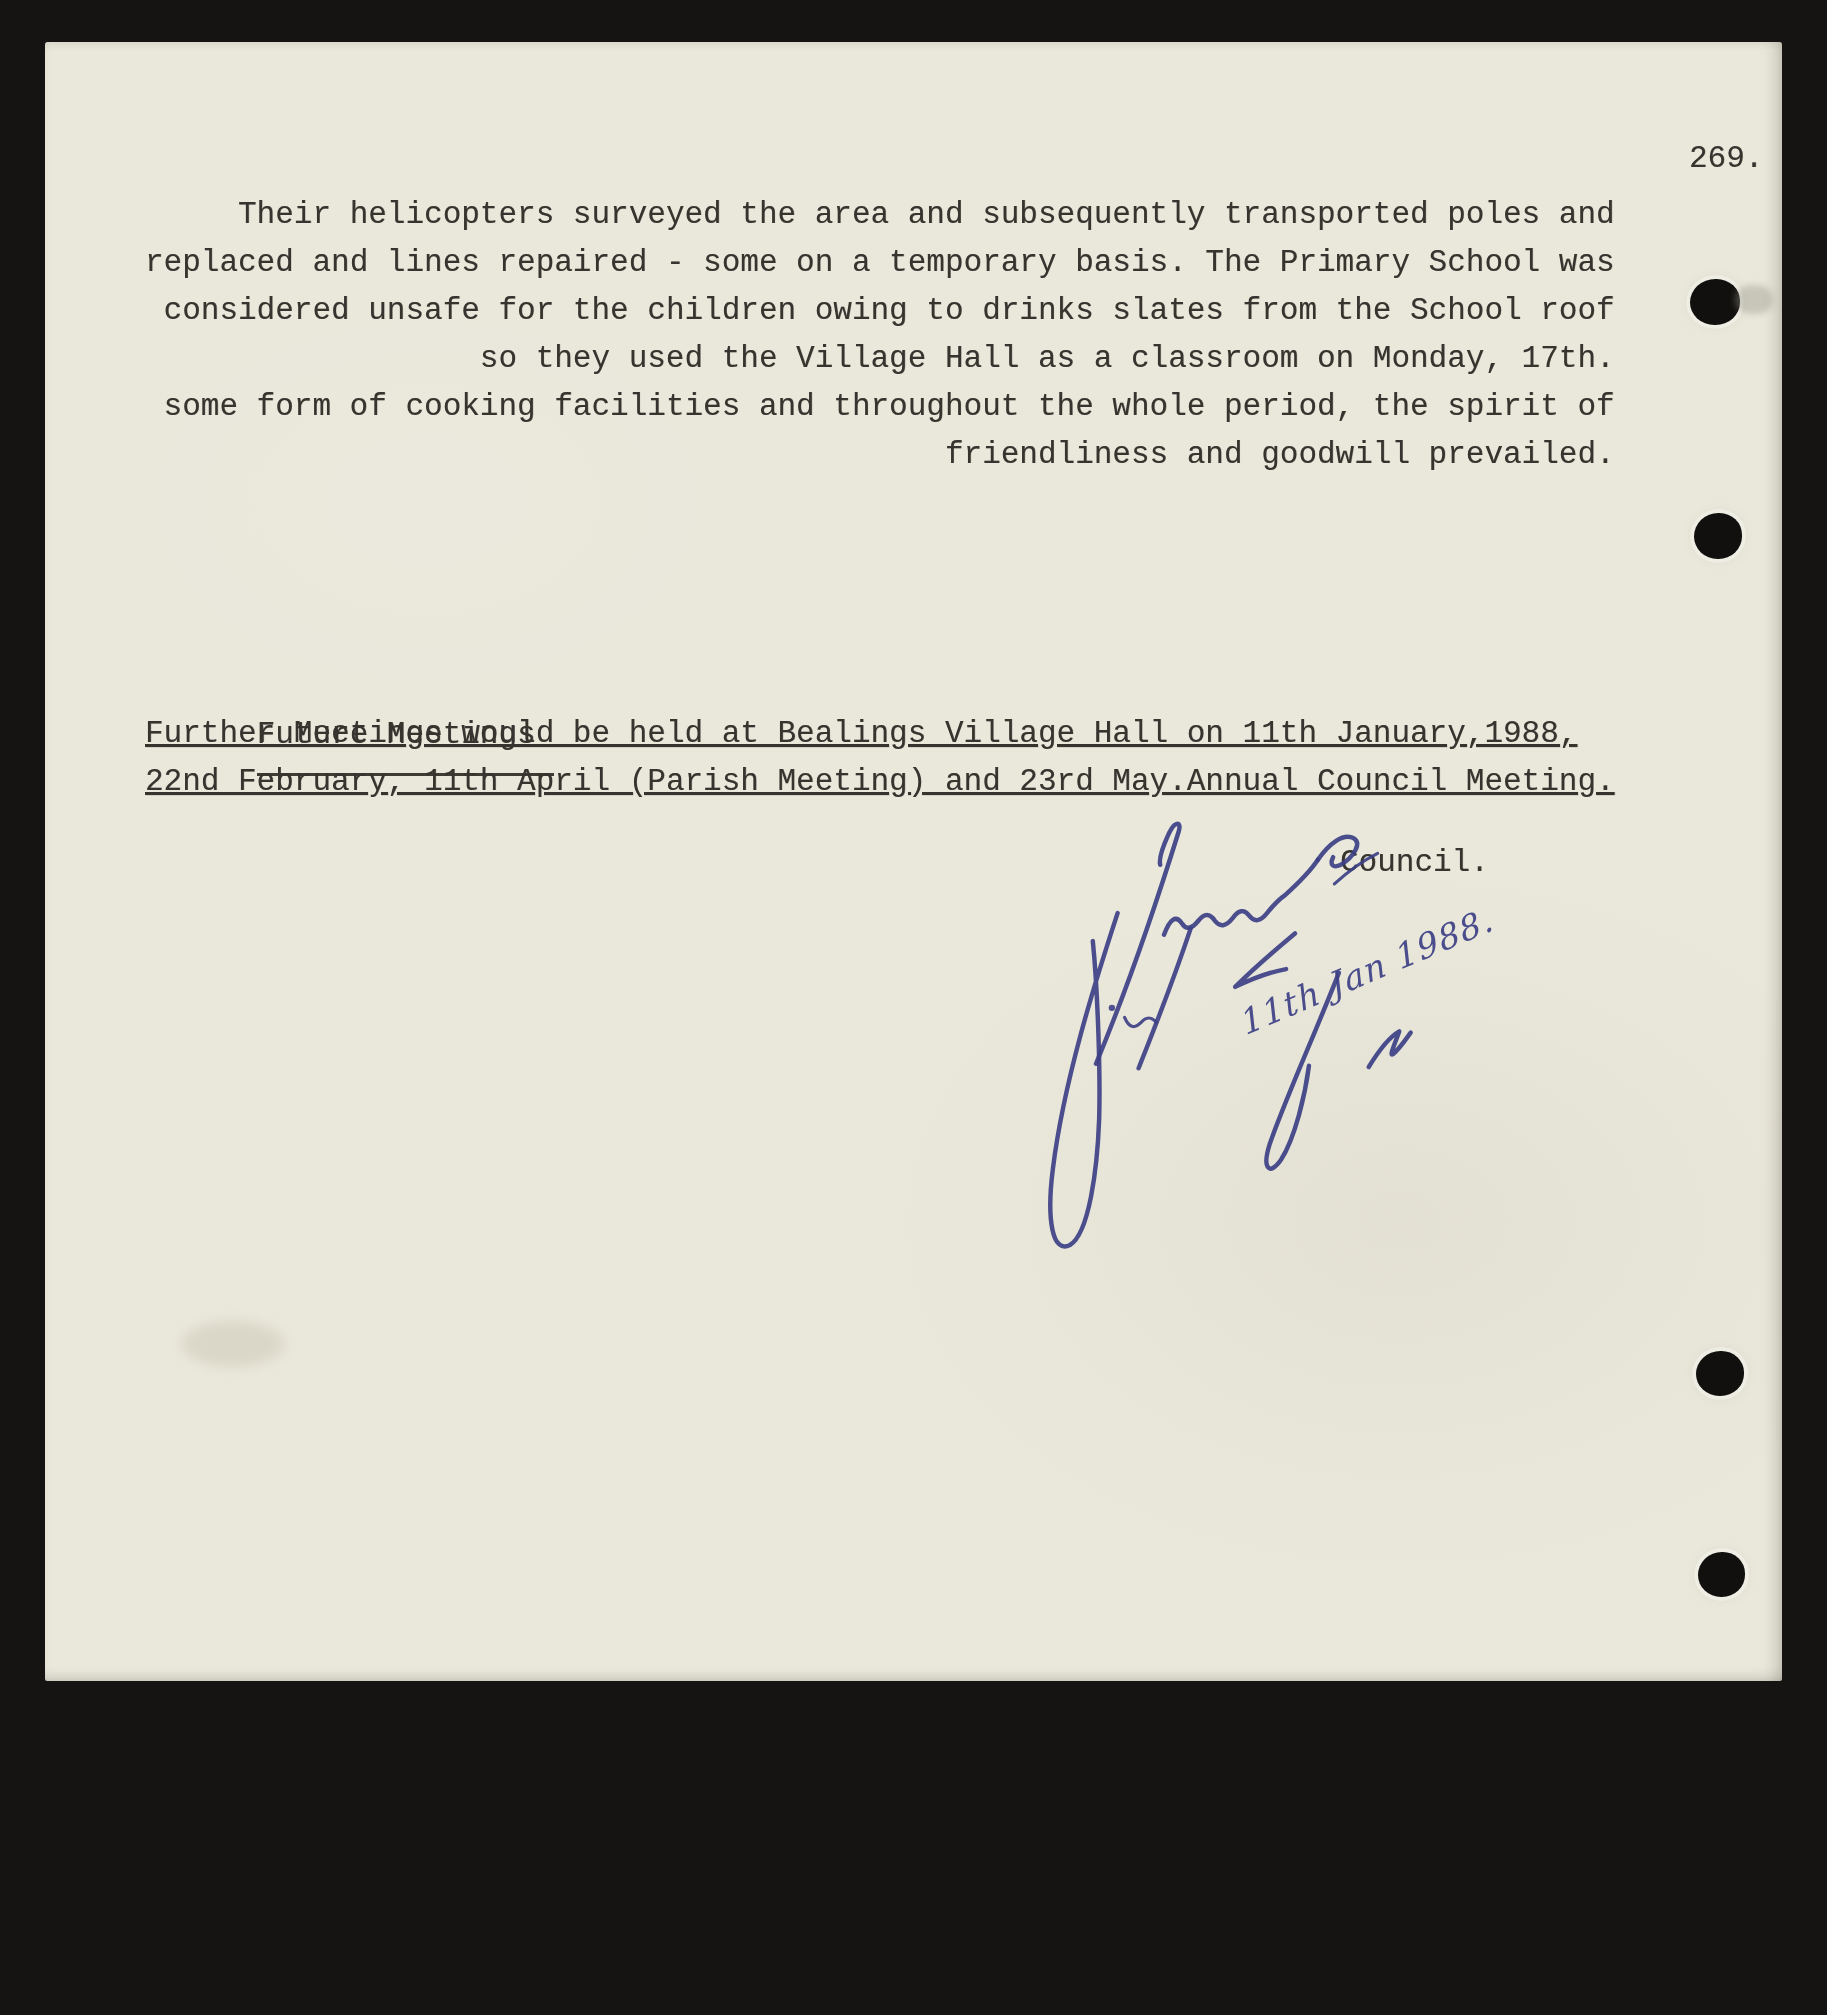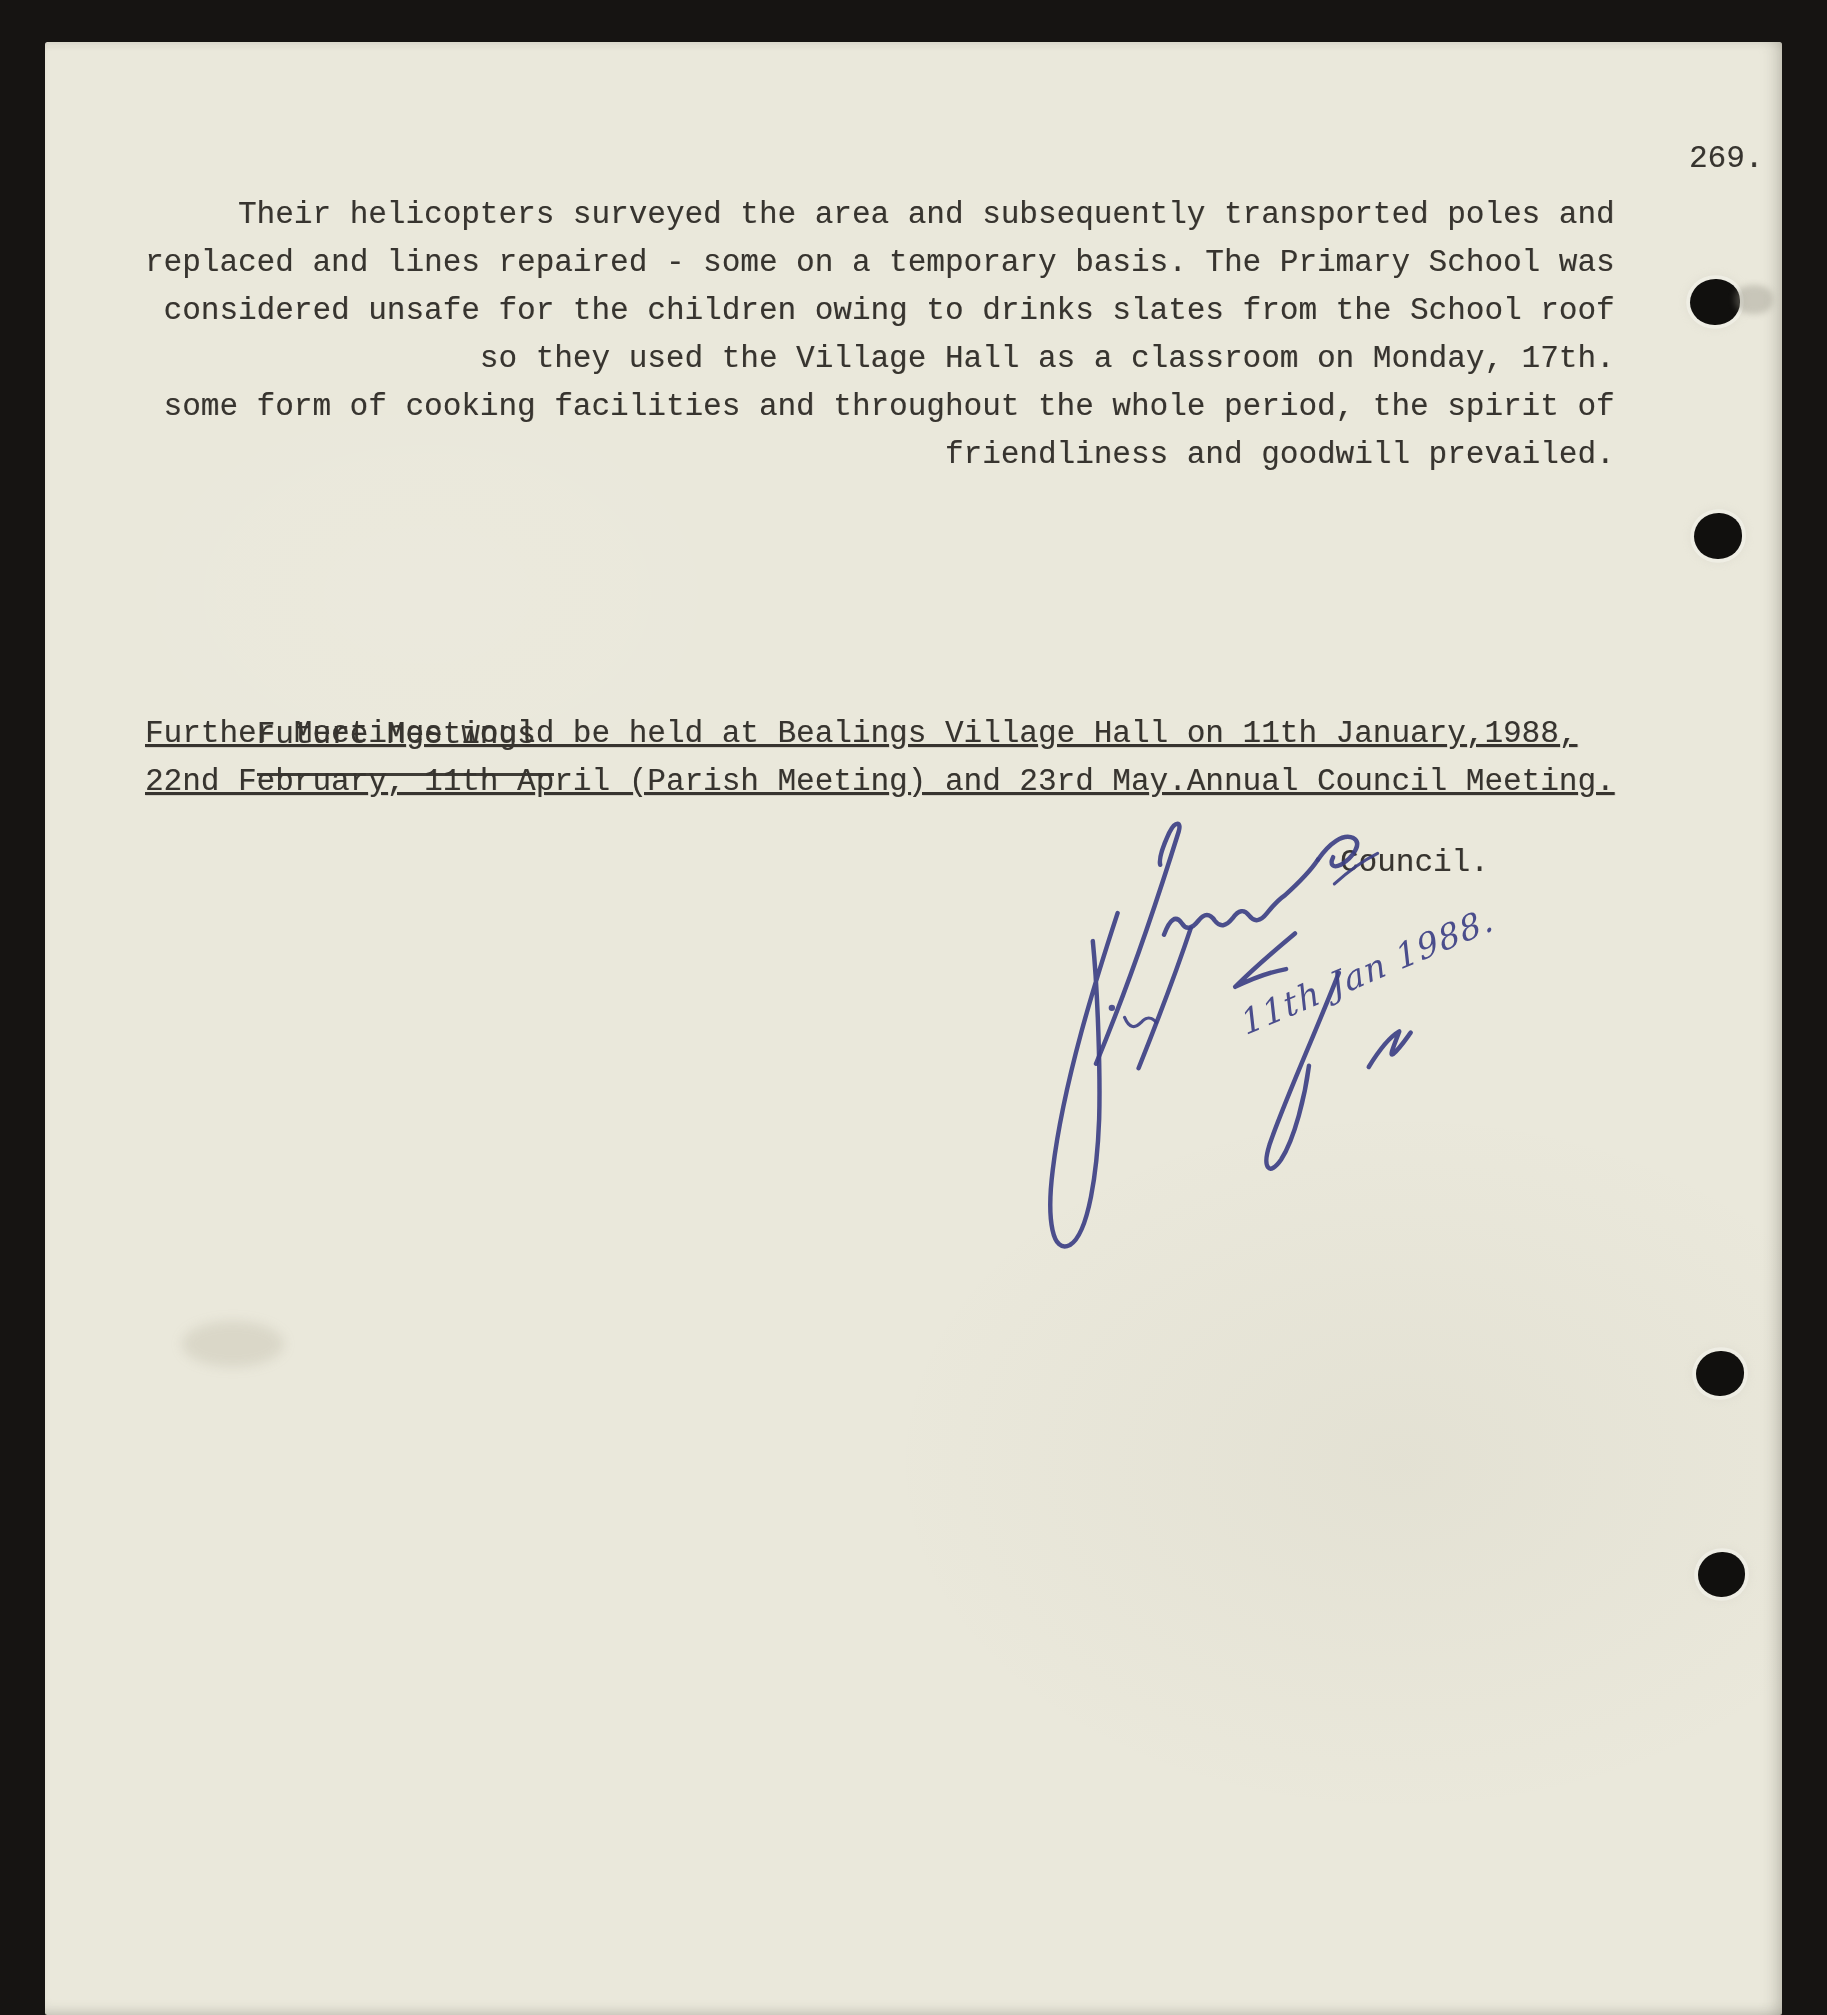--- a/index.html
+++ b/index.html
@@ -9,21 +9,21 @@
     overflow:hidden;
     font-family:"Liberation Mono","DejaVu Sans Mono",monospace;
   }
   .scan{
     position:absolute;left:0;top:0;width:1827px;height:2015px;
     background:
       radial-gradient(ellipse 1017px 763px at 50% 40%, rgba(40,36,32,0.35), transparent 70%),
       var(--scanbg,#161412);
   }
   .paper{
-    position:absolute;left:45px;top:42px;width:1737px;height:1973px;
+    position:absolute;left:45px;top:42px;width:1737px;height:1639px;
     background-color:var(--paper,#eae8db);
     background-image:
       radial-gradient(ellipse 572px 382px at 22% 28%, rgba(255,255,255,0.06), transparent 62%),
       radial-gradient(ellipse 827px 572px at 78% 72%, rgba(120,115,90,0.06), transparent 62%);
     border-radius:2.5px;
     box-shadow:
       inset -12.7px 0 16.5px -9px rgba(60,56,48,0.28),
       inset 0 -10.2px 14px -9px rgba(60,56,48,0.22),
       inset 0 6.4px 11.4px -9px rgba(60,56,48,0.15);
   }

